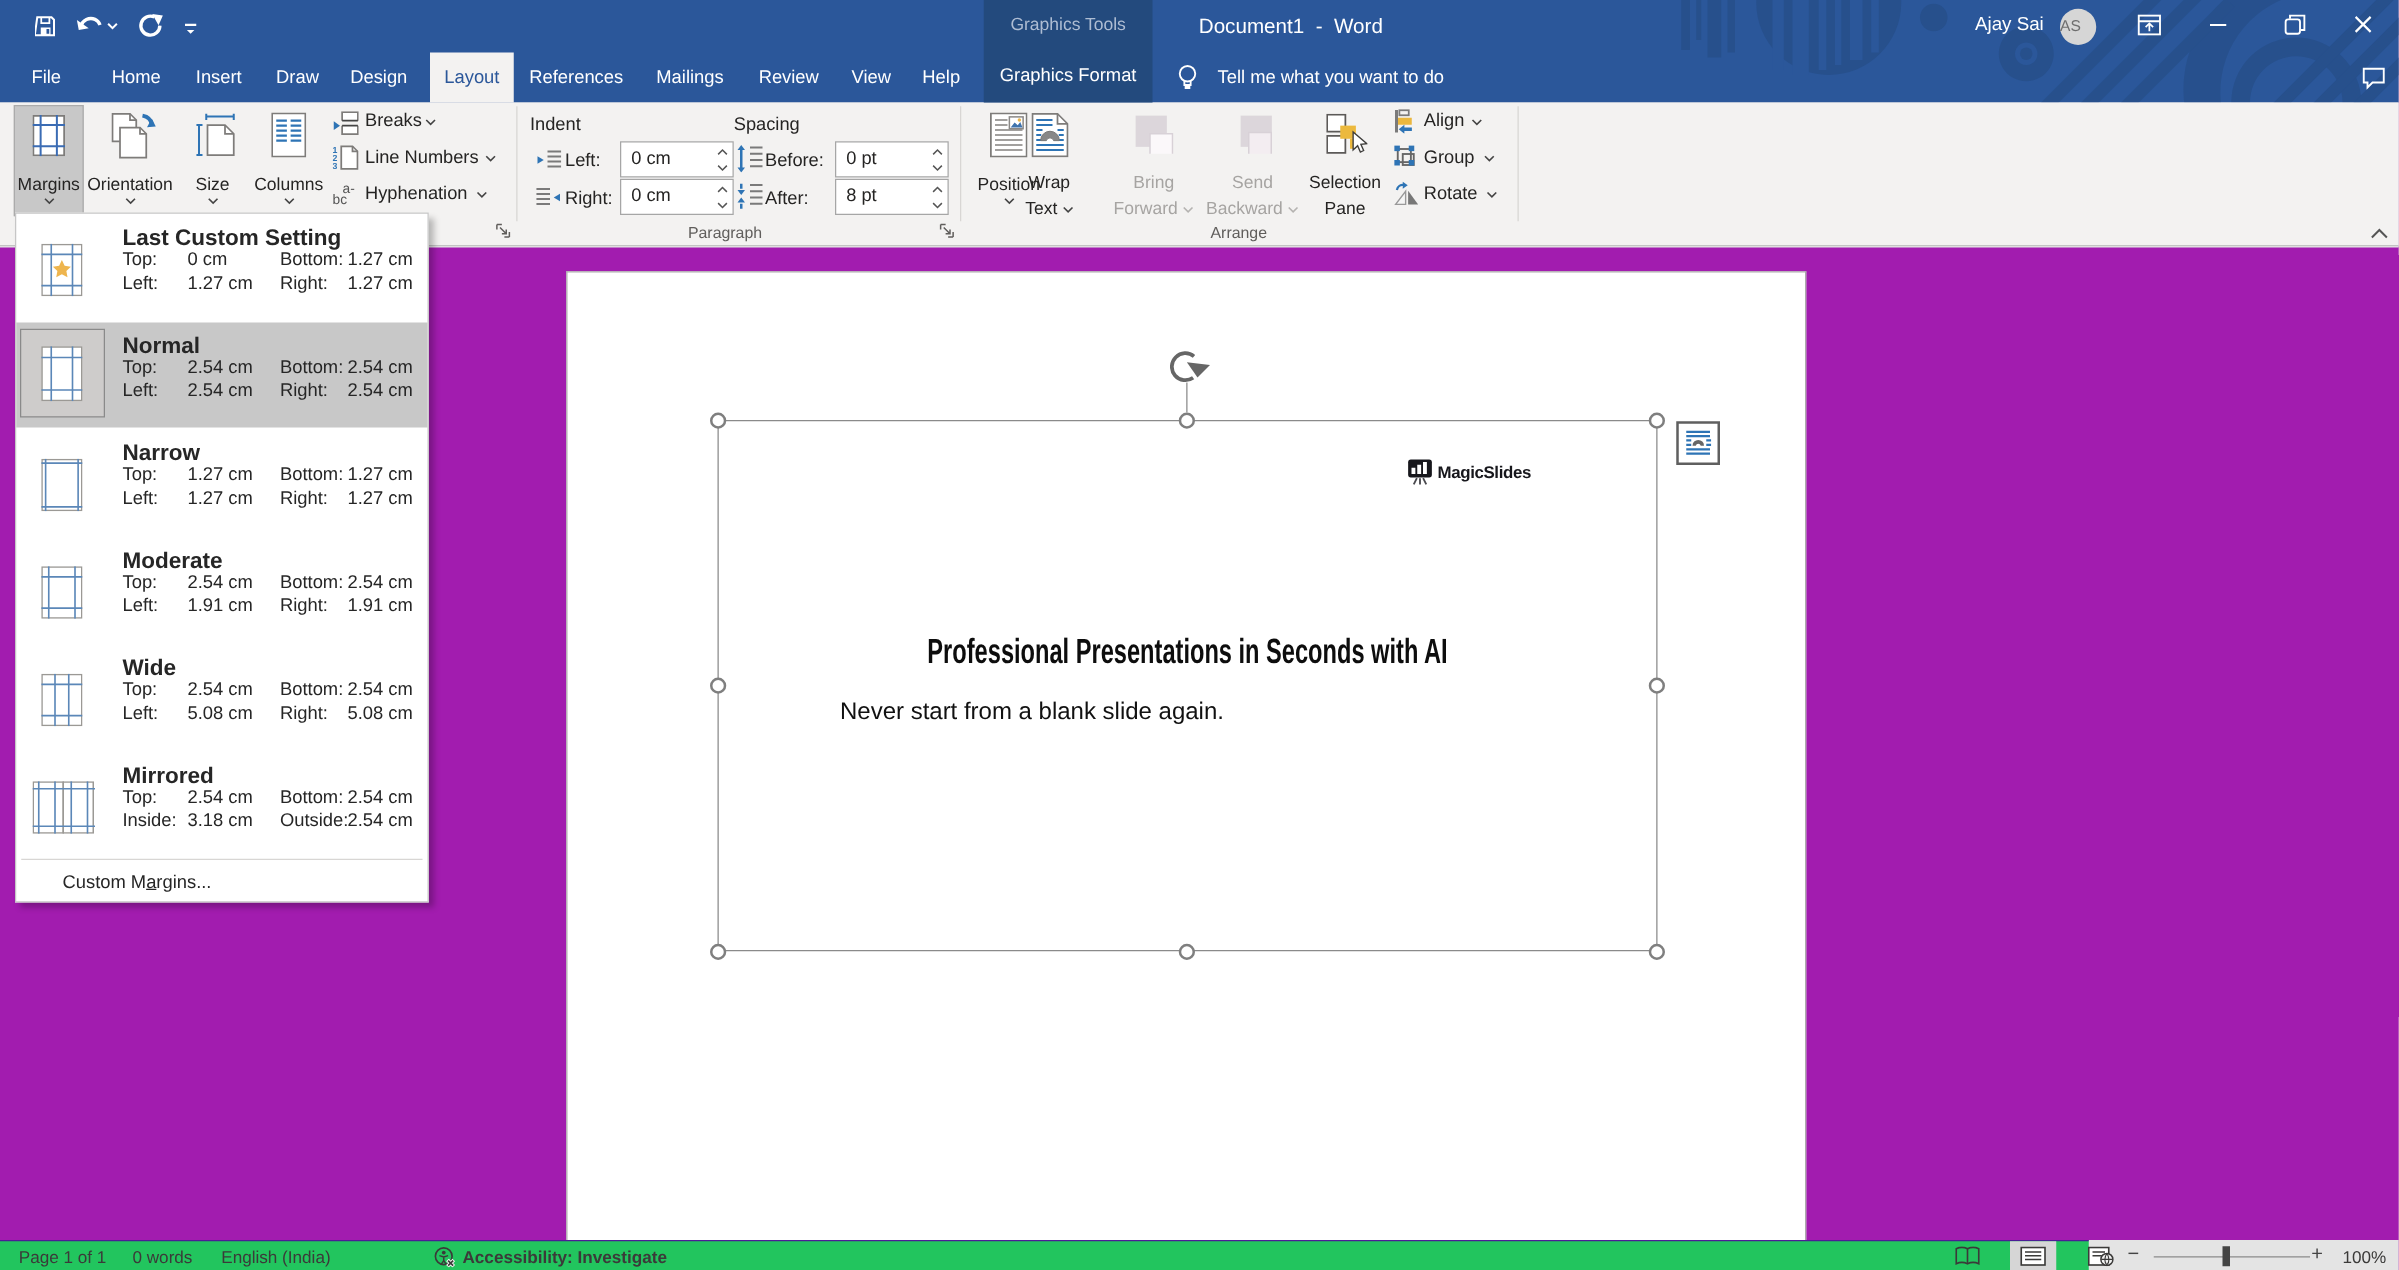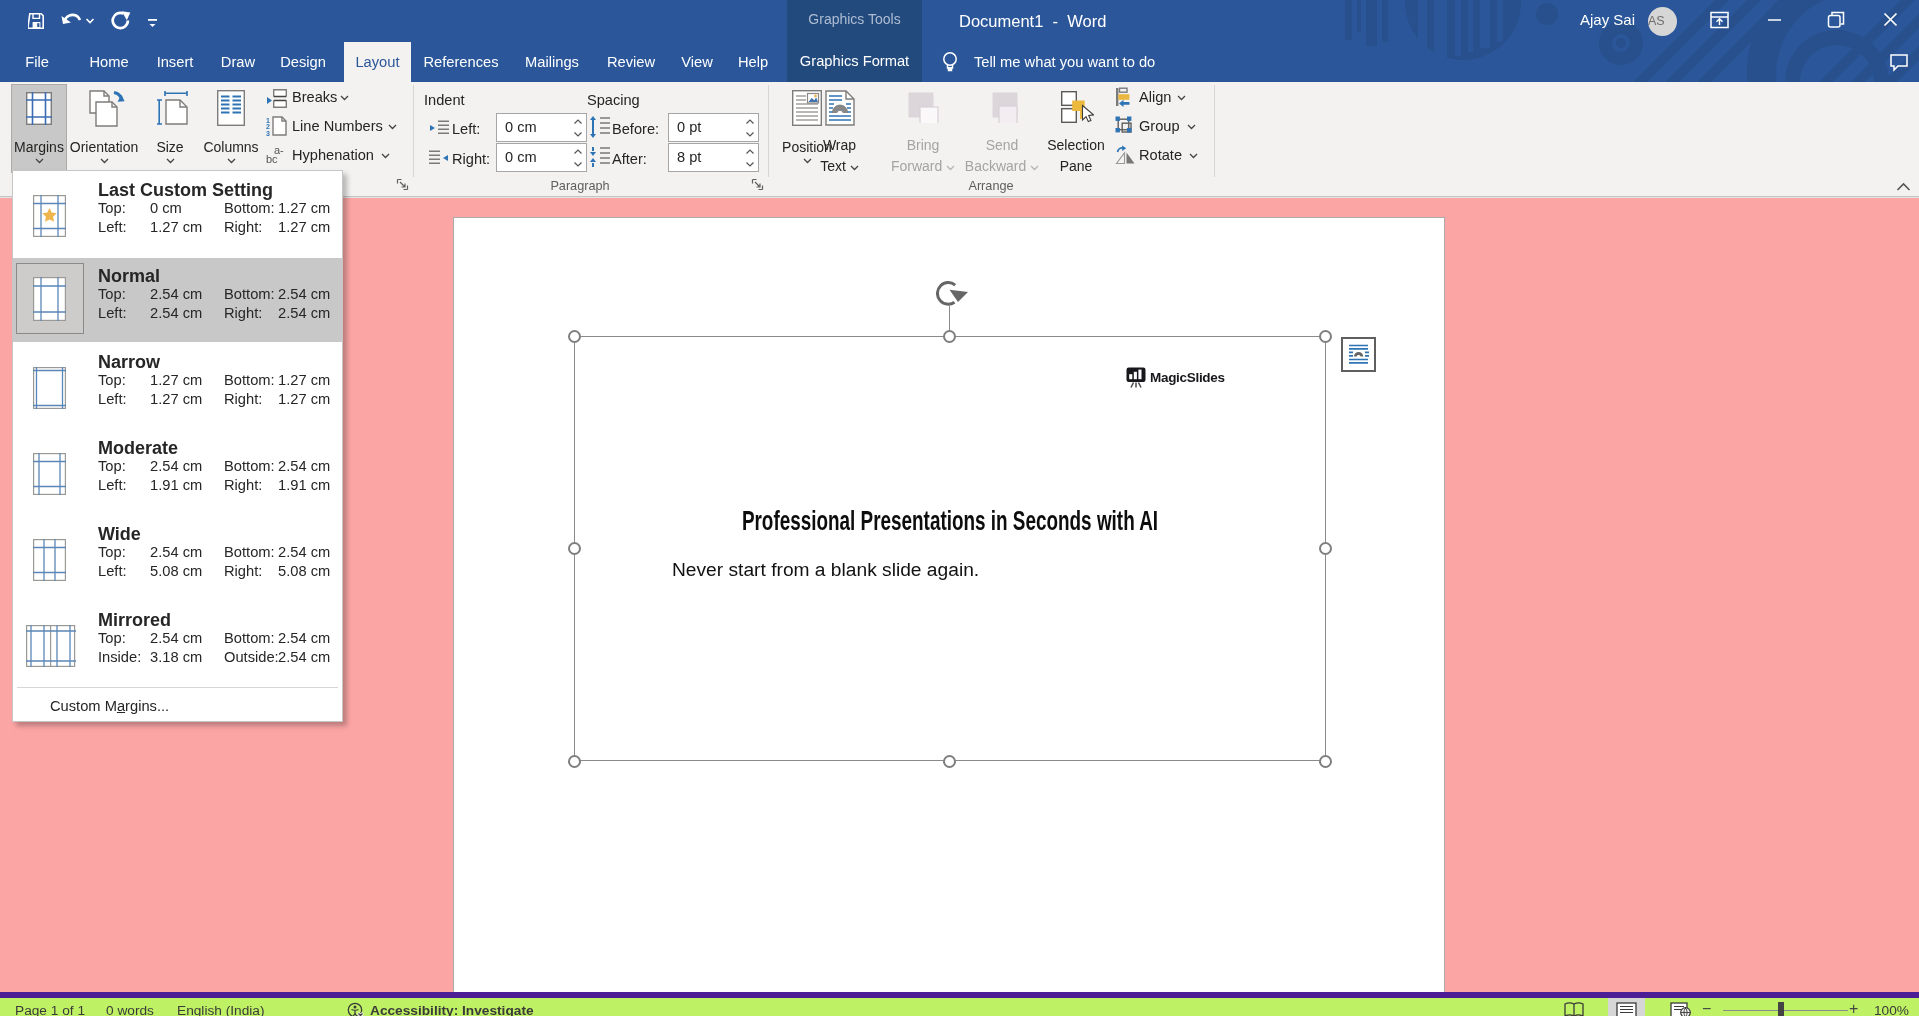--- a/index.html
+++ b/index.html
@@ -24,29 +24,29 @@
 .grplbl { position:absolute; top:97px; font-size:12.7px; color:#605e5c; text-align:center; white-space:nowrap; }
 .bigbtn { position:absolute; top:2px; height:90px; text-align:center; color:#252423; font-size:14px; white-space:nowrap; }
 .bigbtn .lbl { position:absolute; top:51px; width:100%; line-height:20px; }
 .smallrow { position:absolute; height:24px; font-size:14.6px; color:#252423; white-space:nowrap; }
 .graytxt { color:#a6a4a2 !important; }
 .ricon { position:absolute; }
 .spinbox { position:absolute; width:91px; height:29px; background:#fff; border:1px solid #a6a6a6; font-size:14.6px; color:#252423; line-height:27px; padding-left:8px; }
 .rlabel { position:absolute; font-size:14.6px; color:#252423; line-height:18px; }
 .launch { position:absolute; width:13px; height:13px; }
 
-#docarea { position:absolute; left:0; top:198px; width:1919px; height:794px; background:#fca5a5; }
+#docarea { position:absolute; left:0; top:198px; width:1919px; height:794px; background:#a21caf; }
 #page { position:absolute; left:453px; top:19px; width:992px; height:775px; background:#fff; border:1px solid #ababab; border-bottom:none; }
 #selbox { position:absolute; left:120px; top:118px; width:752px; height:425px; border:1px solid #8a8a8a; }
 .handle { position:absolute; width:13px; height:13px; border-radius:50%; background:#fff; border:2px solid #7f7f7f; }
 #docheading { position:absolute; left:0; top:287px; width:992px; text-align:center; font-size:28px; font-weight:bold; color:#0d0d0d; transform:scaleX(0.675); }
 .docpara { position:absolute; left:218px; font-size:19.2px; color:#111; }
 #layoutopt { position:absolute; left:887px; top:119px; width:35px; height:35px; background:#fff; border:2px solid #5f5f5f; }
 
-#statusbar { position:absolute; left:0; top:992px; width:1919px; height:24px; background:#bef264; border-top:6px solid #4c1d95; font-size:13.7px; color:#3b3a39; z-index:5; }
+#statusbar { position:absolute; left:0; top:992px; width:1671px; height:24px; background:#22c55e; border-top:1px solid #4c1d95; font-size:13.7px; color:#3b3a39; z-index:5; }
 .sbitem { position:absolute; top:3.5px; line-height:17px; }
 
 #marginmenu { position:absolute; left:12px; top:170px; width:331px; height:552px; background:#fff; border:1px solid #c6c6c6; box-shadow:4px 4px 5px rgba(0,0,0,0.25); z-index:50; }
 .mi-title { position:absolute; left:85px; font-weight:bold; font-size:18px; color:#262626; }
 .mi-lbl { position:absolute; font-size:14.7px; color:#262626; white-space:nowrap; }
 #mhl { position:absolute; left:0px; top:87px; width:329px; height:84px; background:#c8c8c8; }
 #mhlbox { position:absolute; left:3px; top:92px; width:68px; height:71px; background:#cecccb; border:1px solid #8a8a8a; }
 .micon { position:absolute; }
 #custmarg { position:absolute; left:37px; top:527px; font-size:14.7px; color:#262626; }
 </style>

